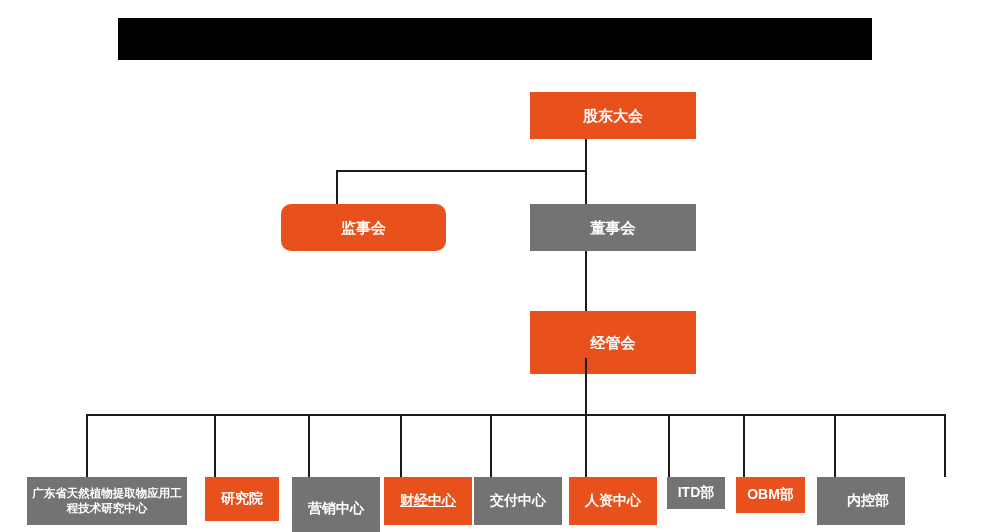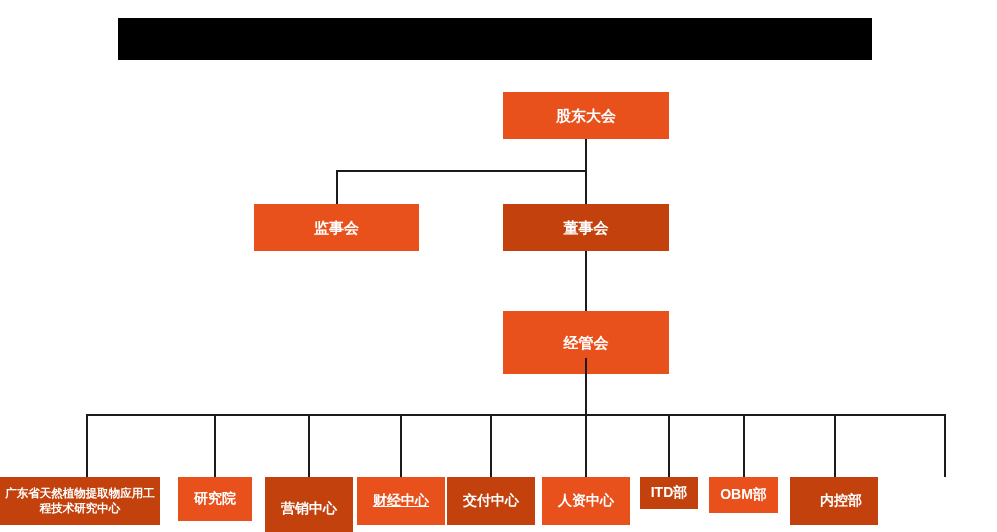--- a/index.html
+++ b/index.html
@@ -29,23 +29,24 @@
     position: absolute;
     box-sizing: border-box;
     display: flex;
     align-items: center;
     justify-content: center;
     text-align: center;
     color: #ffffff;
     font-weight: bold;
     line-height: 1.28;
     padding: 2px 4px;
+    margin-left: 27px;
   }
   .node.dark   { background: #E8501C; }
-  .node.light  { background: #c2410c; }
+  .node.light  { background: #737373; }
 
   .lvl1 { font-size: 15px; }
   .lvl2 { font-size: 15px; }
   .lvl3 { font-size: 15px; }
   .leaf { font-size: 14px; }
   .leaf.tiny { font-size: 11.5px; }
 
   .conn {
     position: absolute;
     background: #1b1b1b;
@@ -62,21 +63,21 @@
 
   <div class="node dark lvl1" style="left:503px; top:92px; width:166px; height:47px;">股东大会</div>
 
   <div class="conn v" style="left:585px; top:139px; height:32px;"></div>
 
   <div class="conn h" style="left:336px; top:170px; width:251px;"></div>
   <div class="conn v" style="left:336px; top:170px; height:34px;"></div>
 
   <div class="conn v" style="left:585px; top:170px; height:34px;"></div>
 
-  <div class="node dark lvl2" style="left:254px; top:204px; width:165px; height:47px;">监事会</div>
+  <div class="node dark lvl2" style="left:254px; top:204px; width:165px; height:47px;border-radius:10px;">监事会</div>
 
   <div class="node light lvl2" style="left:503px; top:204px; width:166px; height:47px;">董事会</div>
 
   <div class="conn v" style="left:585px; top:251px; height:60px;"></div>
 
   <div class="node dark lvl3" style="left:503px; top:311px; width:166px; height:63px;">经管会</div>
 
   <div class="conn v" style="left:585px; top:358px; height:57px;"></div>
 
   <div class="conn h" style="left:86px; top:414px; width:860px;"></div>

